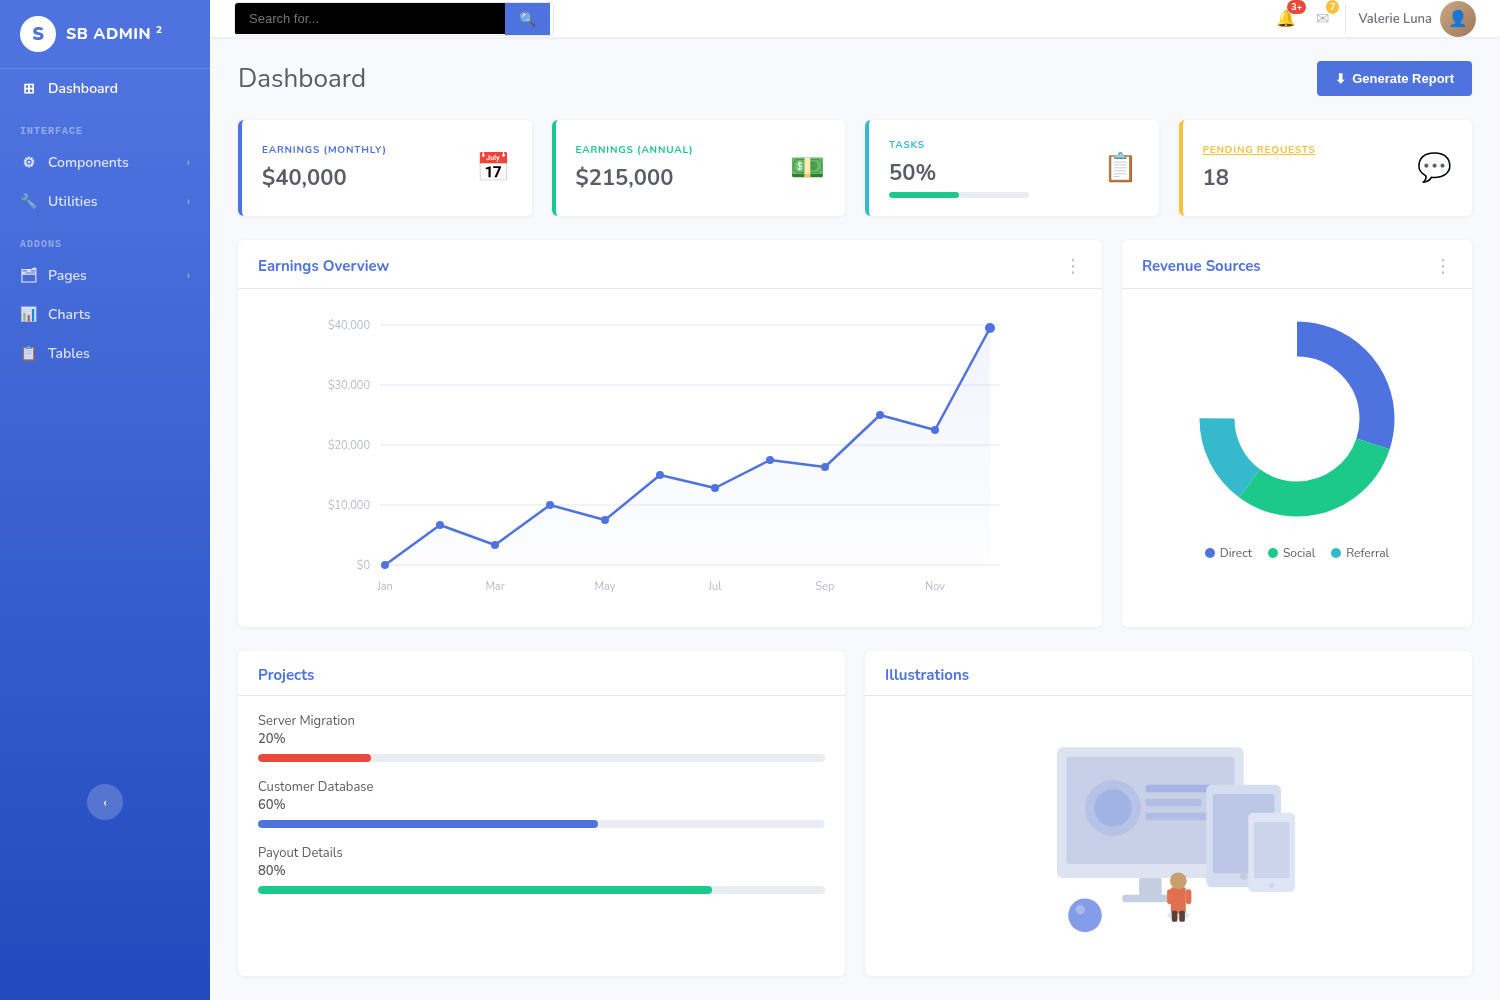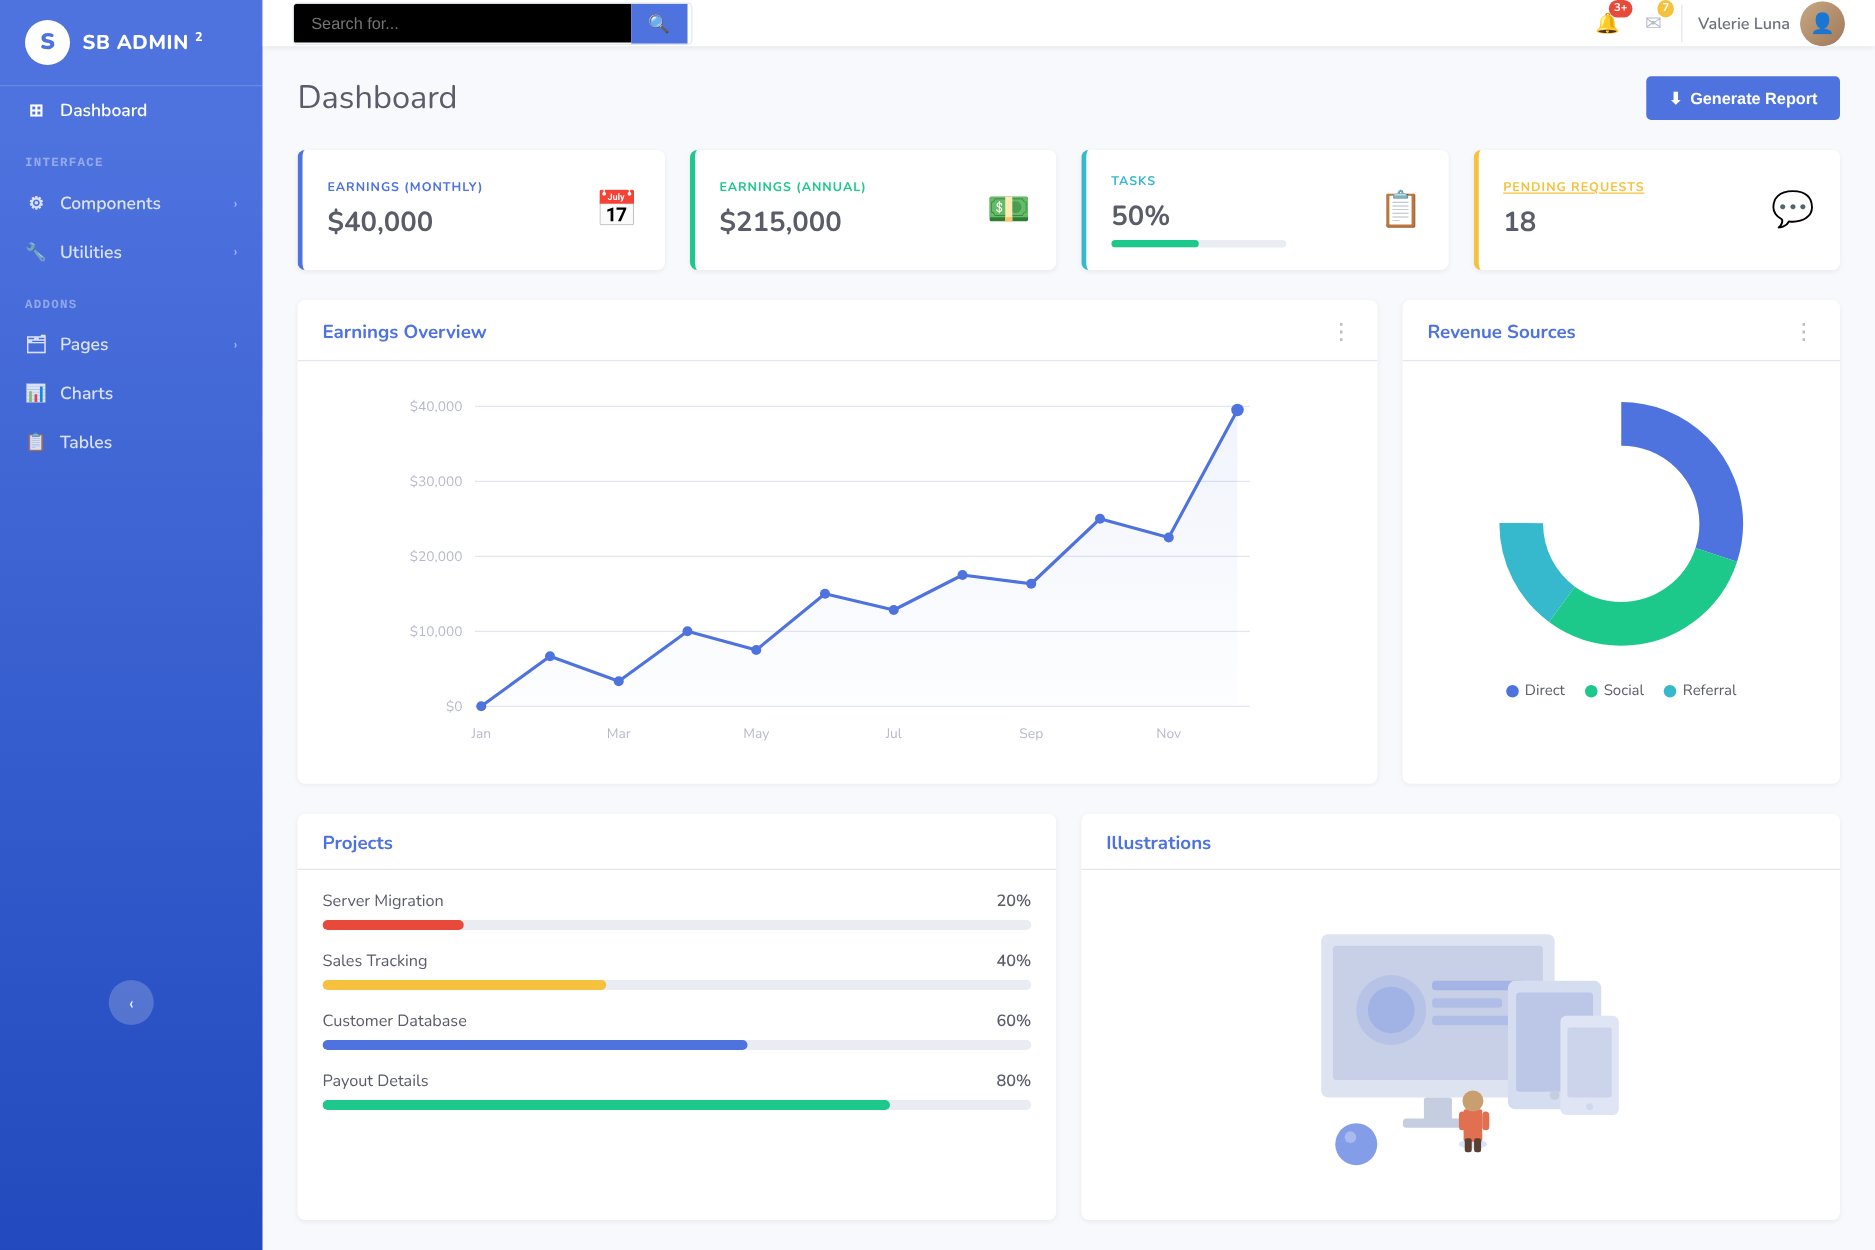--- a/index.html
+++ b/index.html
@@ -309,20 +309,21 @@
     .illus-card {}
     .project-item {
       margin-bottom: 16px;
     }
     .project-header {
       display: flex;
       justify-content: space-between;
       font-size: 13px;
       color: #5a5c69;
       margin-bottom: 6px;
+      flex-direction: column;
     }
     .project-pct { font-weight: 600; color: #5a5c69; }
     .proj-bar-wrap {
       width: 100%;
       height: 8px;
       background: #eaecf4;
       border-radius: 4px;
       overflow: hidden;
     }
     .proj-bar-fill {
@@ -578,29 +579,20 @@
             <div class="project-header">
               <span>Server Migration</span>
               <span class="project-pct">20%</span>
             </div>
             <div class="proj-bar-wrap">
               <div class="proj-bar-fill bar-red" style="width:20%"></div>
             </div>
           </div>
           <div class="project-item">
             <div class="project-header">
-              <span>Sales Tracking</span>
-              <span class="project-pct">40%</span>
-            </div>
-            <div class="proj-bar-wrap">
-              <div class="proj-bar-fill bar-yellow" style="width:40%"></div>
-            </div>
-          </div>
-          <div class="project-item">
-            <div class="project-header">
               <span>Customer Database</span>
               <span class="project-pct">60%</span>
             </div>
             <div class="proj-bar-wrap">
               <div class="proj-bar-fill bar-blue" style="width:60%"></div>
             </div>
           </div>
           <div class="project-item">
             <div class="project-header">
               <span>Payout Details</span>

